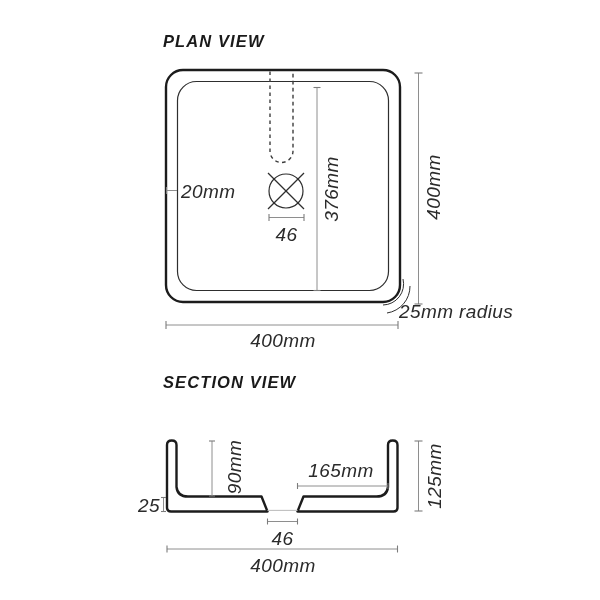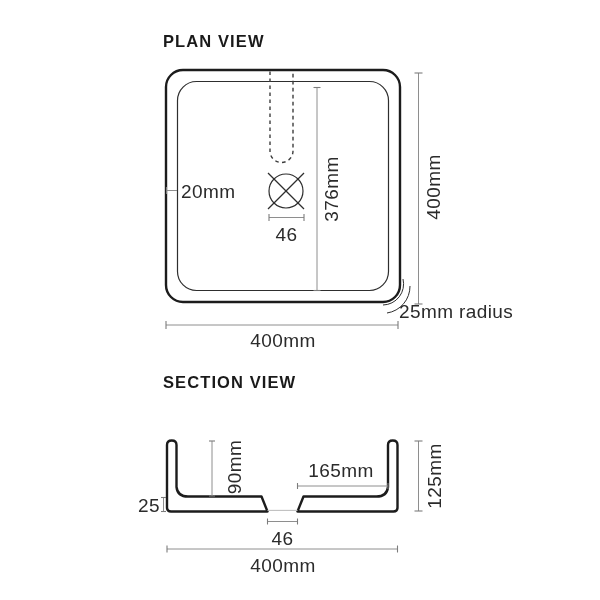--- a/index.html
+++ b/index.html
@@ -1,16 +1,16 @@
 <!DOCTYPE html>
 <html><head>
 <meta charset="utf-8">
 <style>
   html,body{margin:0;padding:0;background:#ffffff;}
-  .page{width:600px;height:600px;background:#fff;position:relative;overflow:hidden;}
+  .page{width:600px;height:600px;background:#fff;position:relative;overflow:hidden;font-style:italic;}
   svg{display:block;}
   .title-text{
     font-family:"Liberation Sans", sans-serif;
     font-weight:bold;
     font-size:16.5px;
     letter-spacing:1.1px;
     fill:#1a1a1a;
   }
   .dim-text{
     font-family:"Liberation Sans", sans-serif;

